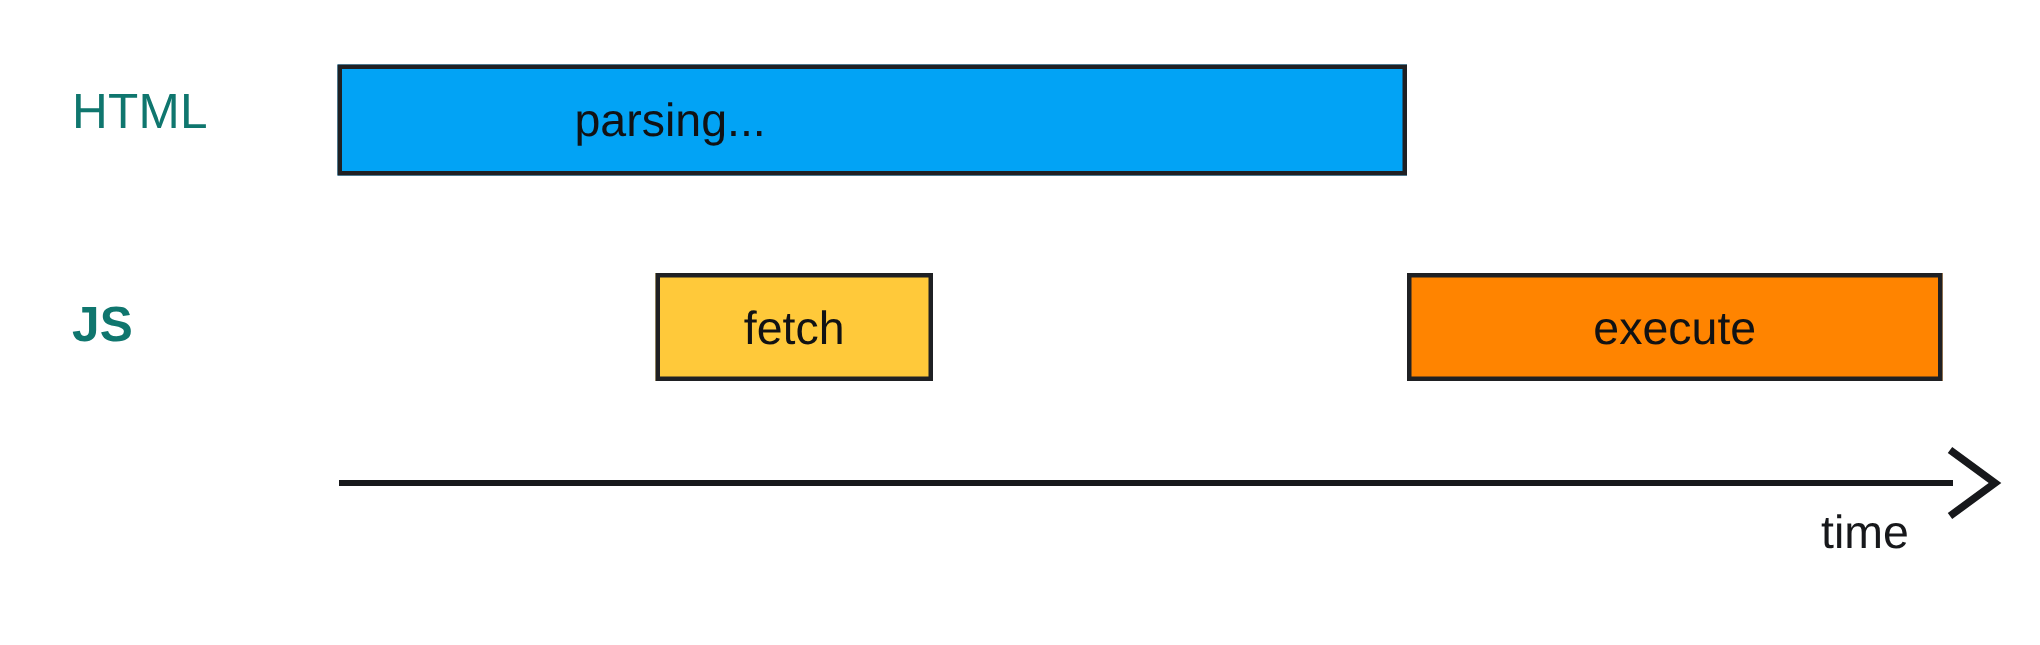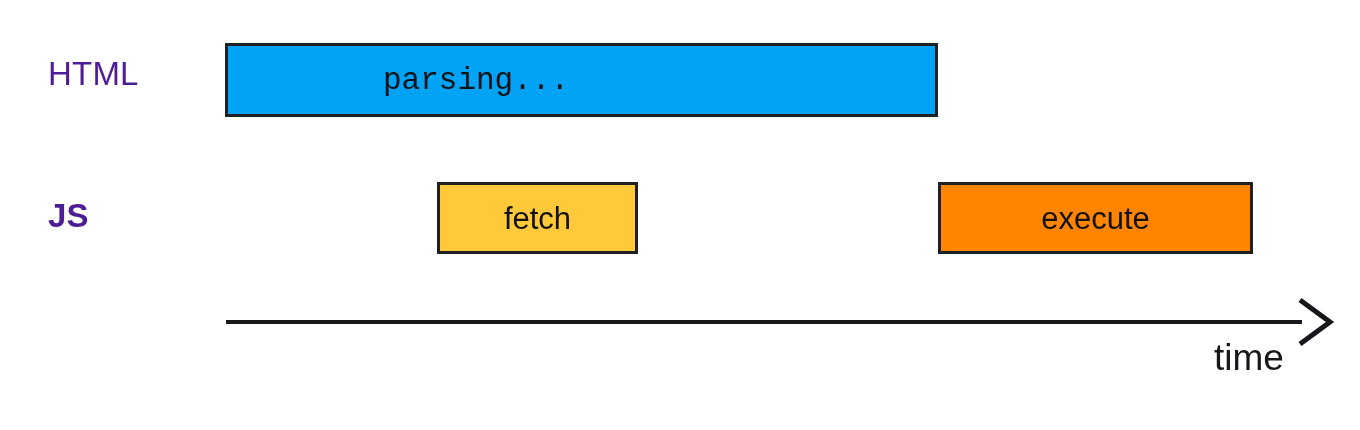--- a/index.html
+++ b/index.html
@@ -17,21 +17,21 @@
     height: 430px;
     background: #ffffff;
     overflow: hidden;
   }
 
   
   .row-label {
     position: absolute;
     font-size: 33px;
     line-height: 1;
-    color: #4c1d95;
+    color: #0f766e;
     letter-spacing: 0.2px;
     white-space: nowrap;
   }
   #label-html { left: 48px; top: 57px; }
   #label-js   { left: 48px; top: 199px; font-weight: bold; }
 
   
   .bar {
     position: absolute;
     box-sizing: border-box;
@@ -44,48 +44,47 @@
     left: 225px;
     top: 43px;
     width: 713px;
     height: 74px;
     background: #02a3f5;
     justify-content: flex-start;
   }
   #bar-fetch {
     left: 437px;
     top: 182px;
-    width: 201px;
+    width: 185px;
     height: 72px;
     background: #ffc93a;
     justify-content: center;
   }
   #bar-execute {
     left: 938px;
     top: 182px;
-    width: 315px;
+    width: 357px;
     height: 72px;
     background: #ff8400;
     justify-content: center;
     text-align: right;
   }
 
   .bar-text {
     font-size: 31px;
     line-height: 1;
     color: #111214;
     white-space: nowrap;
   }
   
   #text-parsing {
     position: absolute;
     left: 155px;
     top: 50%;
     transform: translateY(-50%);
-    font-family: Liberation Mono, monospace;
   }
   #text-done {
     position: absolute;
     right: 22px;
     top: 50%;
     transform: translateY(-50%);
   }
 
   
   #time-axis {
@@ -93,21 +92,21 @@
     left: 220px;
     top: 296px;
     width: 1120px;
     height: 56px;
     overflow: visible;
   }
   #axis-label {
     position: absolute;
     left: 1214px;
     top: 339px;
-    font-size: 37px;
+    font-size: 31px;
     line-height: 1;
     color: #17181b;
     white-space: nowrap;
   }
 </style>
 </head>
 <body>
 
 <div id="stage">
 

